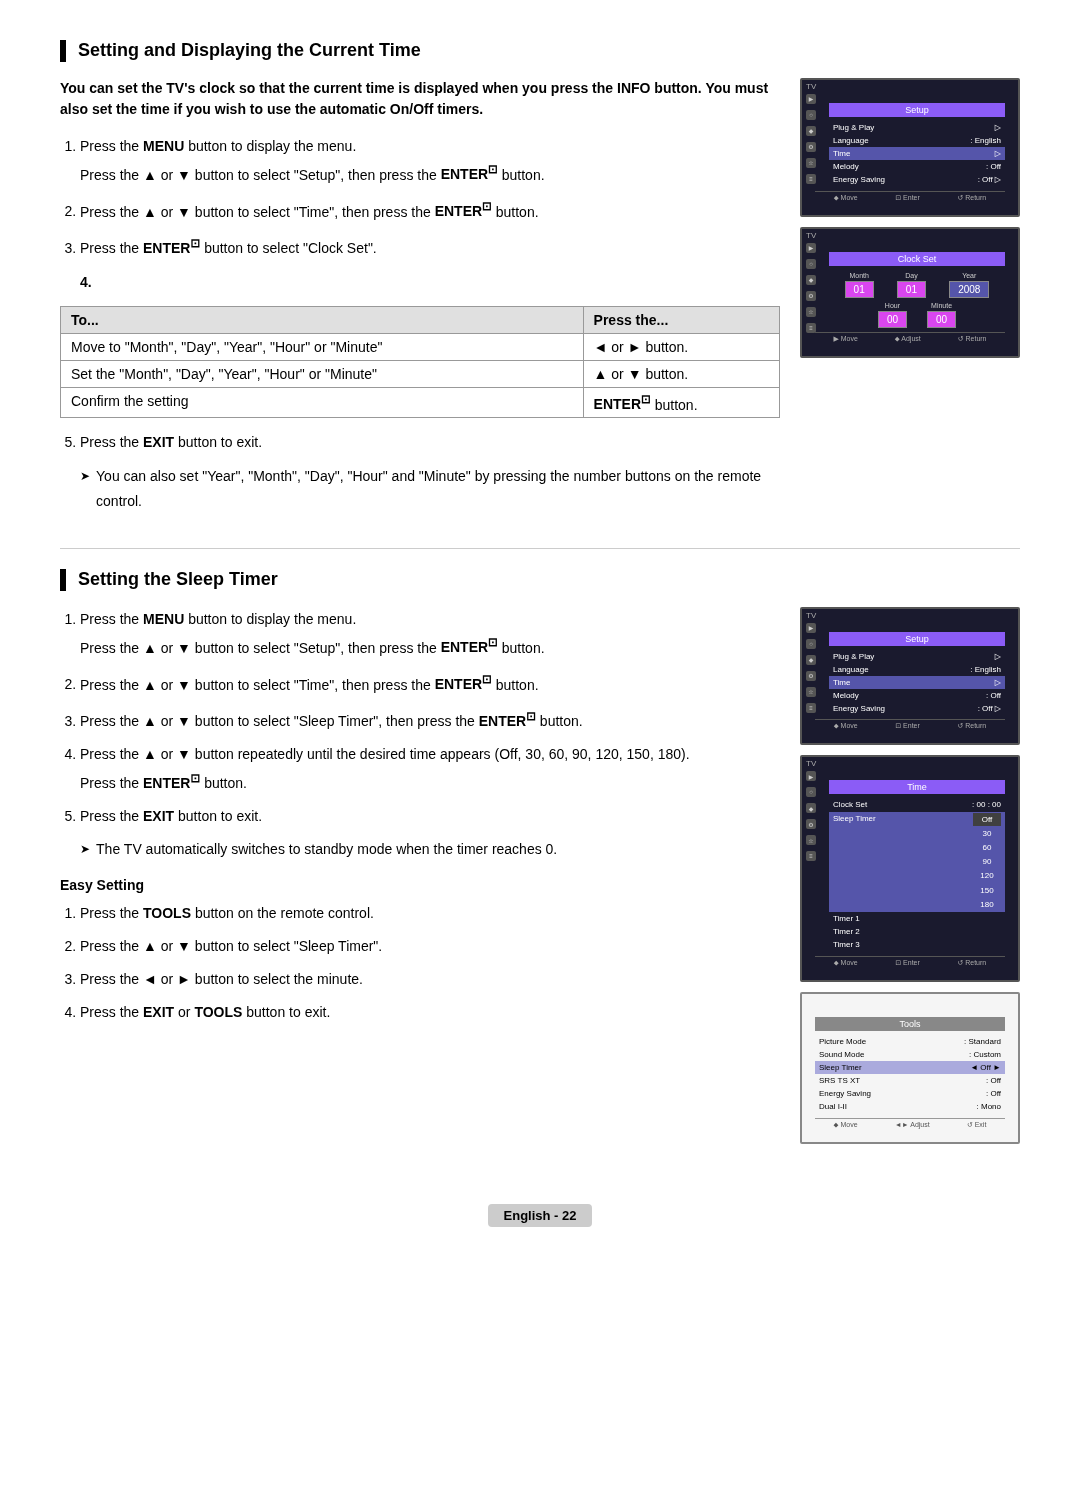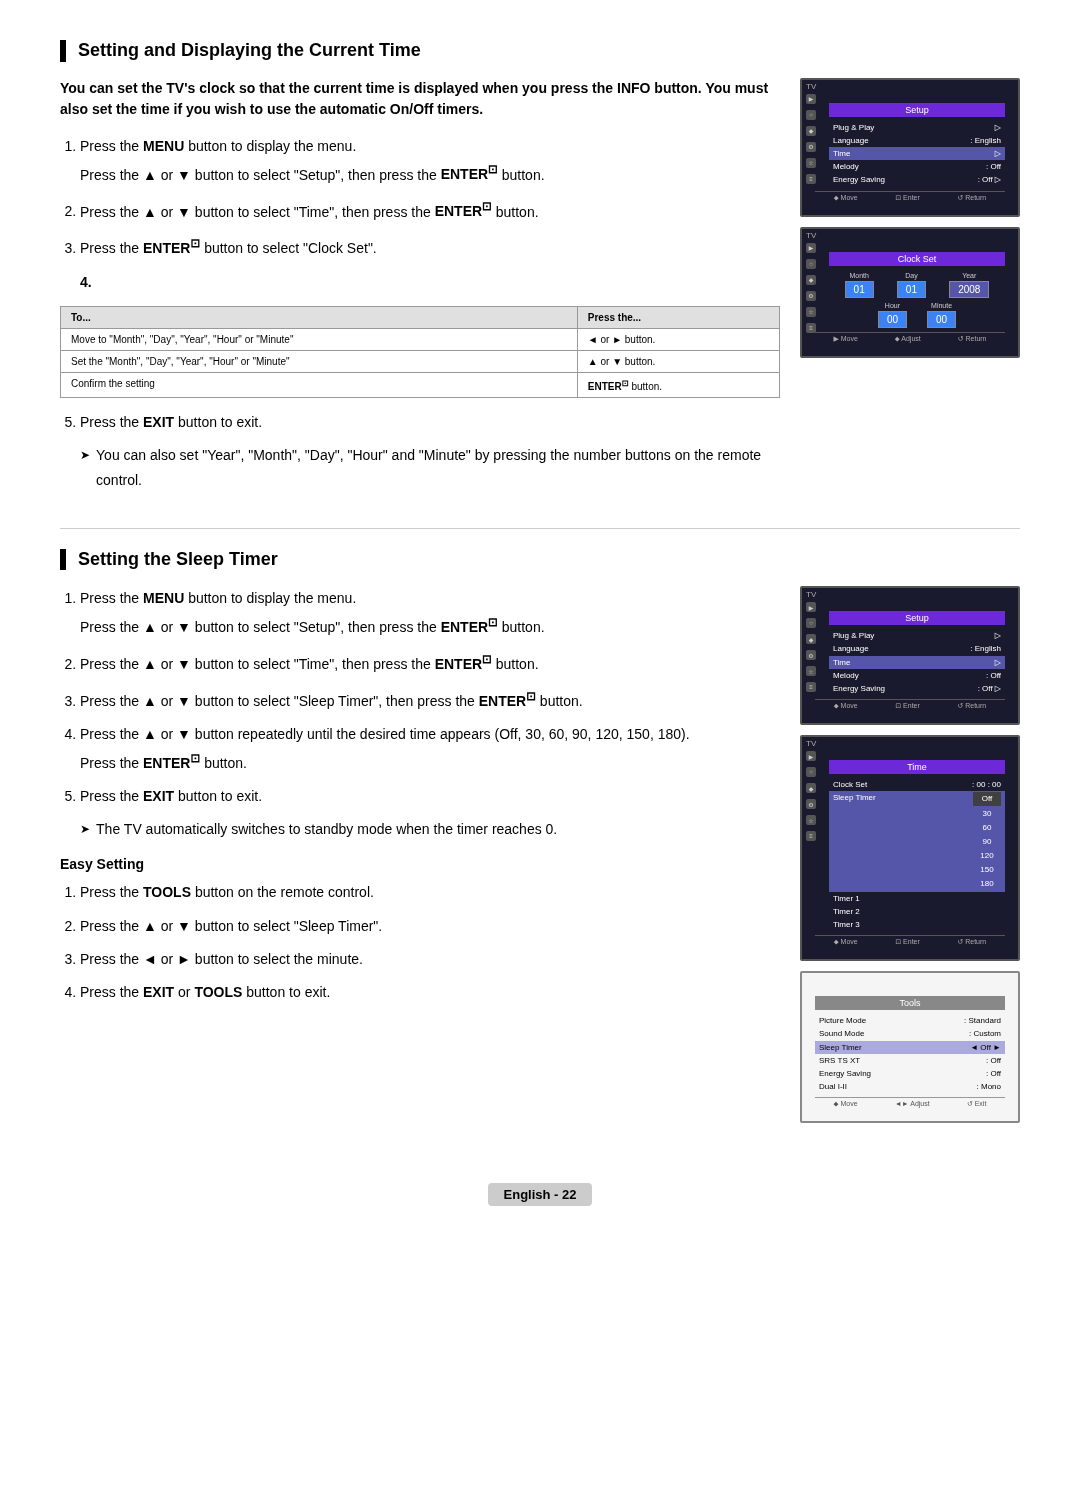--- a/index.html
+++ b/index.html
@@ -85,21 +85,21 @@
     }
     .tv-screen .tv-label {
       color: #aaa;
       font-size: 8px;
       position: absolute;
       top: 2px;
       left: 4px;
     }
     .tv-screen .menu-title {
       text-align: center;
-      background: #6d28d9;
+      background: #8b5cf6;
       color: #fff;
       font-size: 9px;
       padding: 2px 0;
       margin-bottom: 4px;
       margin-top: 10px;
     }
     .tv-screen .menu-row {
       display: flex;
       justify-content: space-between;
       padding: 1px 4px;
@@ -147,21 +147,21 @@
       justify-content: space-around;
       margin: 6px 4px 4px;
     }
     .clock-label {
       text-align: center;
       font-size: 7px;
       color: #ccc;
     }
     .clock-value {
       text-align: center;
-      background: #3b82f6;
+      background: #d946ef;
       border: 1px solid #888;
       padding: 2px 8px;
       font-size: 10px;
       color: #fff;
       margin-top: 2px;
       min-width: 28px;
     }
     .clock-value.year {
       background: #5555aa;
       min-width: 40px;
@@ -171,21 +171,21 @@
       justify-content: center;
       gap: 20px;
       margin: 4px 4px 2px;
     }
 
     
     .step-table {
       border-collapse: collapse;
       width: 100%;
       margin: 12px 0;
-      font-size: 10px;
+      font-size: 14px;
     }
     .step-table th {
       background: #e0e0e0;
       border: 1px solid #999;
       padding: 5px 10px;
       text-align: left;
     }
     .step-table td {
       border: 1px solid #999;
       padding: 5px 10px;

